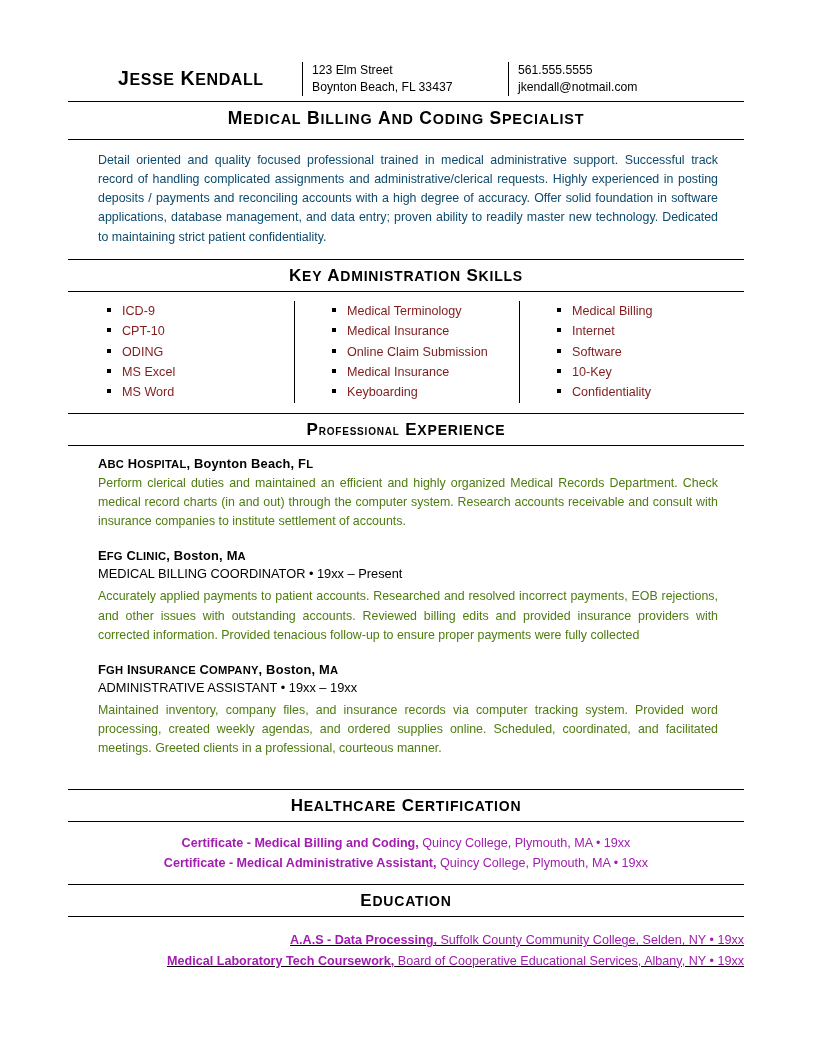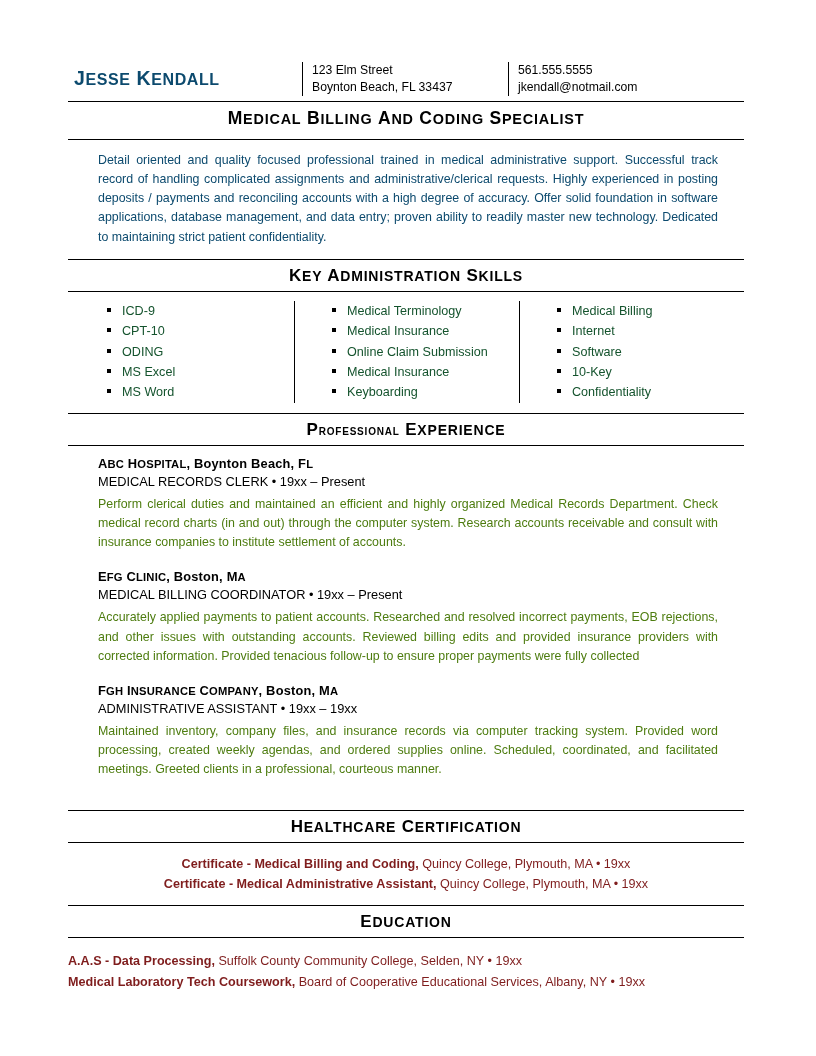--- a/index.html
+++ b/index.html
@@ -35,22 +35,23 @@
     padding: 0;
   }
   .name-cell {
     width: 228px;
     padding-left: 6px !important;
   }
   .name {
     font-size: 19.5px;
     font-weight: bold;
     letter-spacing: 0.6px;
-    color: #0c4a6e;
+    color: #000000;
     white-space: nowrap;
+    margin-left: 44px;
   }
   .contact-cell {
     border-left: 1px solid #000;
     padding-left: 9px !important;
     font-size: 12.2px;
     line-height: 1.38;
     width: 196px;
   }
   .contact-cell.second {
     width: auto;
@@ -99,21 +100,21 @@
   .skills-col ul {
     margin: 0;
     padding: 0;
     list-style: none;
   }
   .skills-col li {
     font-size: 12.6px;
     line-height: 1.62;
     position: relative;
     padding-left: 16px;
-    color: #14532d;
+    color: #7f1d1d;
   }
   .skills-col li::before {
     content: "";
     position: absolute;
     left: 1px;
     top: 7px;
     width: 4px;
     height: 4px;
     background: #000;
   }
@@ -146,28 +147,29 @@
     color: #4d7c0f;
   }
   
   .center-block {
     padding: 11px 0 11px 0;
     text-align: center;
   }
   .center-line {
     font-size: 12.6px;
     line-height: 1.62;
-    color: #7f1d1d;
+    color: #a21caf;
   }
   .center-line b {
     font-weight: bold;
   }
   .edu-block {
     padding: 13px 0 12px 0;
-    text-align: left;
+    text-align: right;
+    text-decoration: underline;
   }
 </style>
 </head>
 <body>
 
 <div class="page">
   <div class="sheet">
 
     <table class="header-table">
       <tbody>
@@ -225,21 +227,20 @@
         </ul>
       </div>
     </div>
 
     <div class="band-top"></div>
     <div class="section-title"><span style="font-size:17px">P</span><span style="font-size:10px">ROFESSIONAL</span> <span style="font-size:17px">E</span><span style="font-size:14px">XPERIENCE</span></div>
     <div class="band-top"></div>
     <div class="exp-wrap">
       <div class="job">
         <div class="job-company"><span style="font-size:12.9px">A</span><span style="font-size:11.2px">BC</span> <span style="font-size:12.9px">H</span><span style="font-size:11.2px">OSPITAL</span>, <span style="font-size:12.9px">B</span>oynton <span style="font-size:12.9px">B</span>each, <span style="font-size:12.9px">F</span><span style="font-size:11.2px">L</span></div>
-        <div class="job-title">MEDICAL RECORDS CLERK • 19xx – Present</div>
         <div class="job-desc">Perform clerical duties and maintained an efficient and highly organized Medical Records Department. Check medical record charts (in and out) through the computer system. Research accounts receivable and consult with insurance companies to institute settlement of accounts.</div>
       </div>
       <div class="job">
         <div class="job-company"><span style="font-size:12.9px">E</span><span style="font-size:11.2px">FG</span> <span style="font-size:12.9px">C</span><span style="font-size:11.2px">LINIC</span>, <span style="font-size:12.9px">B</span>oston, <span style="font-size:12.9px">M</span><span style="font-size:11.2px">A</span></div>
         <div class="job-title">MEDICAL BILLING COORDINATOR • 19xx – Present</div>
         <div class="job-desc">Accurately applied payments to patient accounts. Researched and resolved incorrect payments, EOB rejections, and other issues with outstanding accounts. Reviewed billing edits and provided insurance providers with corrected information. Provided tenacious follow-up to ensure proper payments were fully collected</div>
       </div>
       <div class="job">
         <div class="job-company"><span style="font-size:12.9px">F</span><span style="font-size:11.2px">GH</span> <span style="font-size:12.9px">I</span><span style="font-size:11.2px">NSURANCE</span> <span style="font-size:12.9px">C</span><span style="font-size:11.2px">OMPANY</span>, <span style="font-size:12.9px">B</span>oston, <span style="font-size:12.9px">M</span><span style="font-size:11.2px">A</span></div>
         <div class="job-title">ADMINISTRATIVE ASSISTANT • 19xx – 19xx</div>

